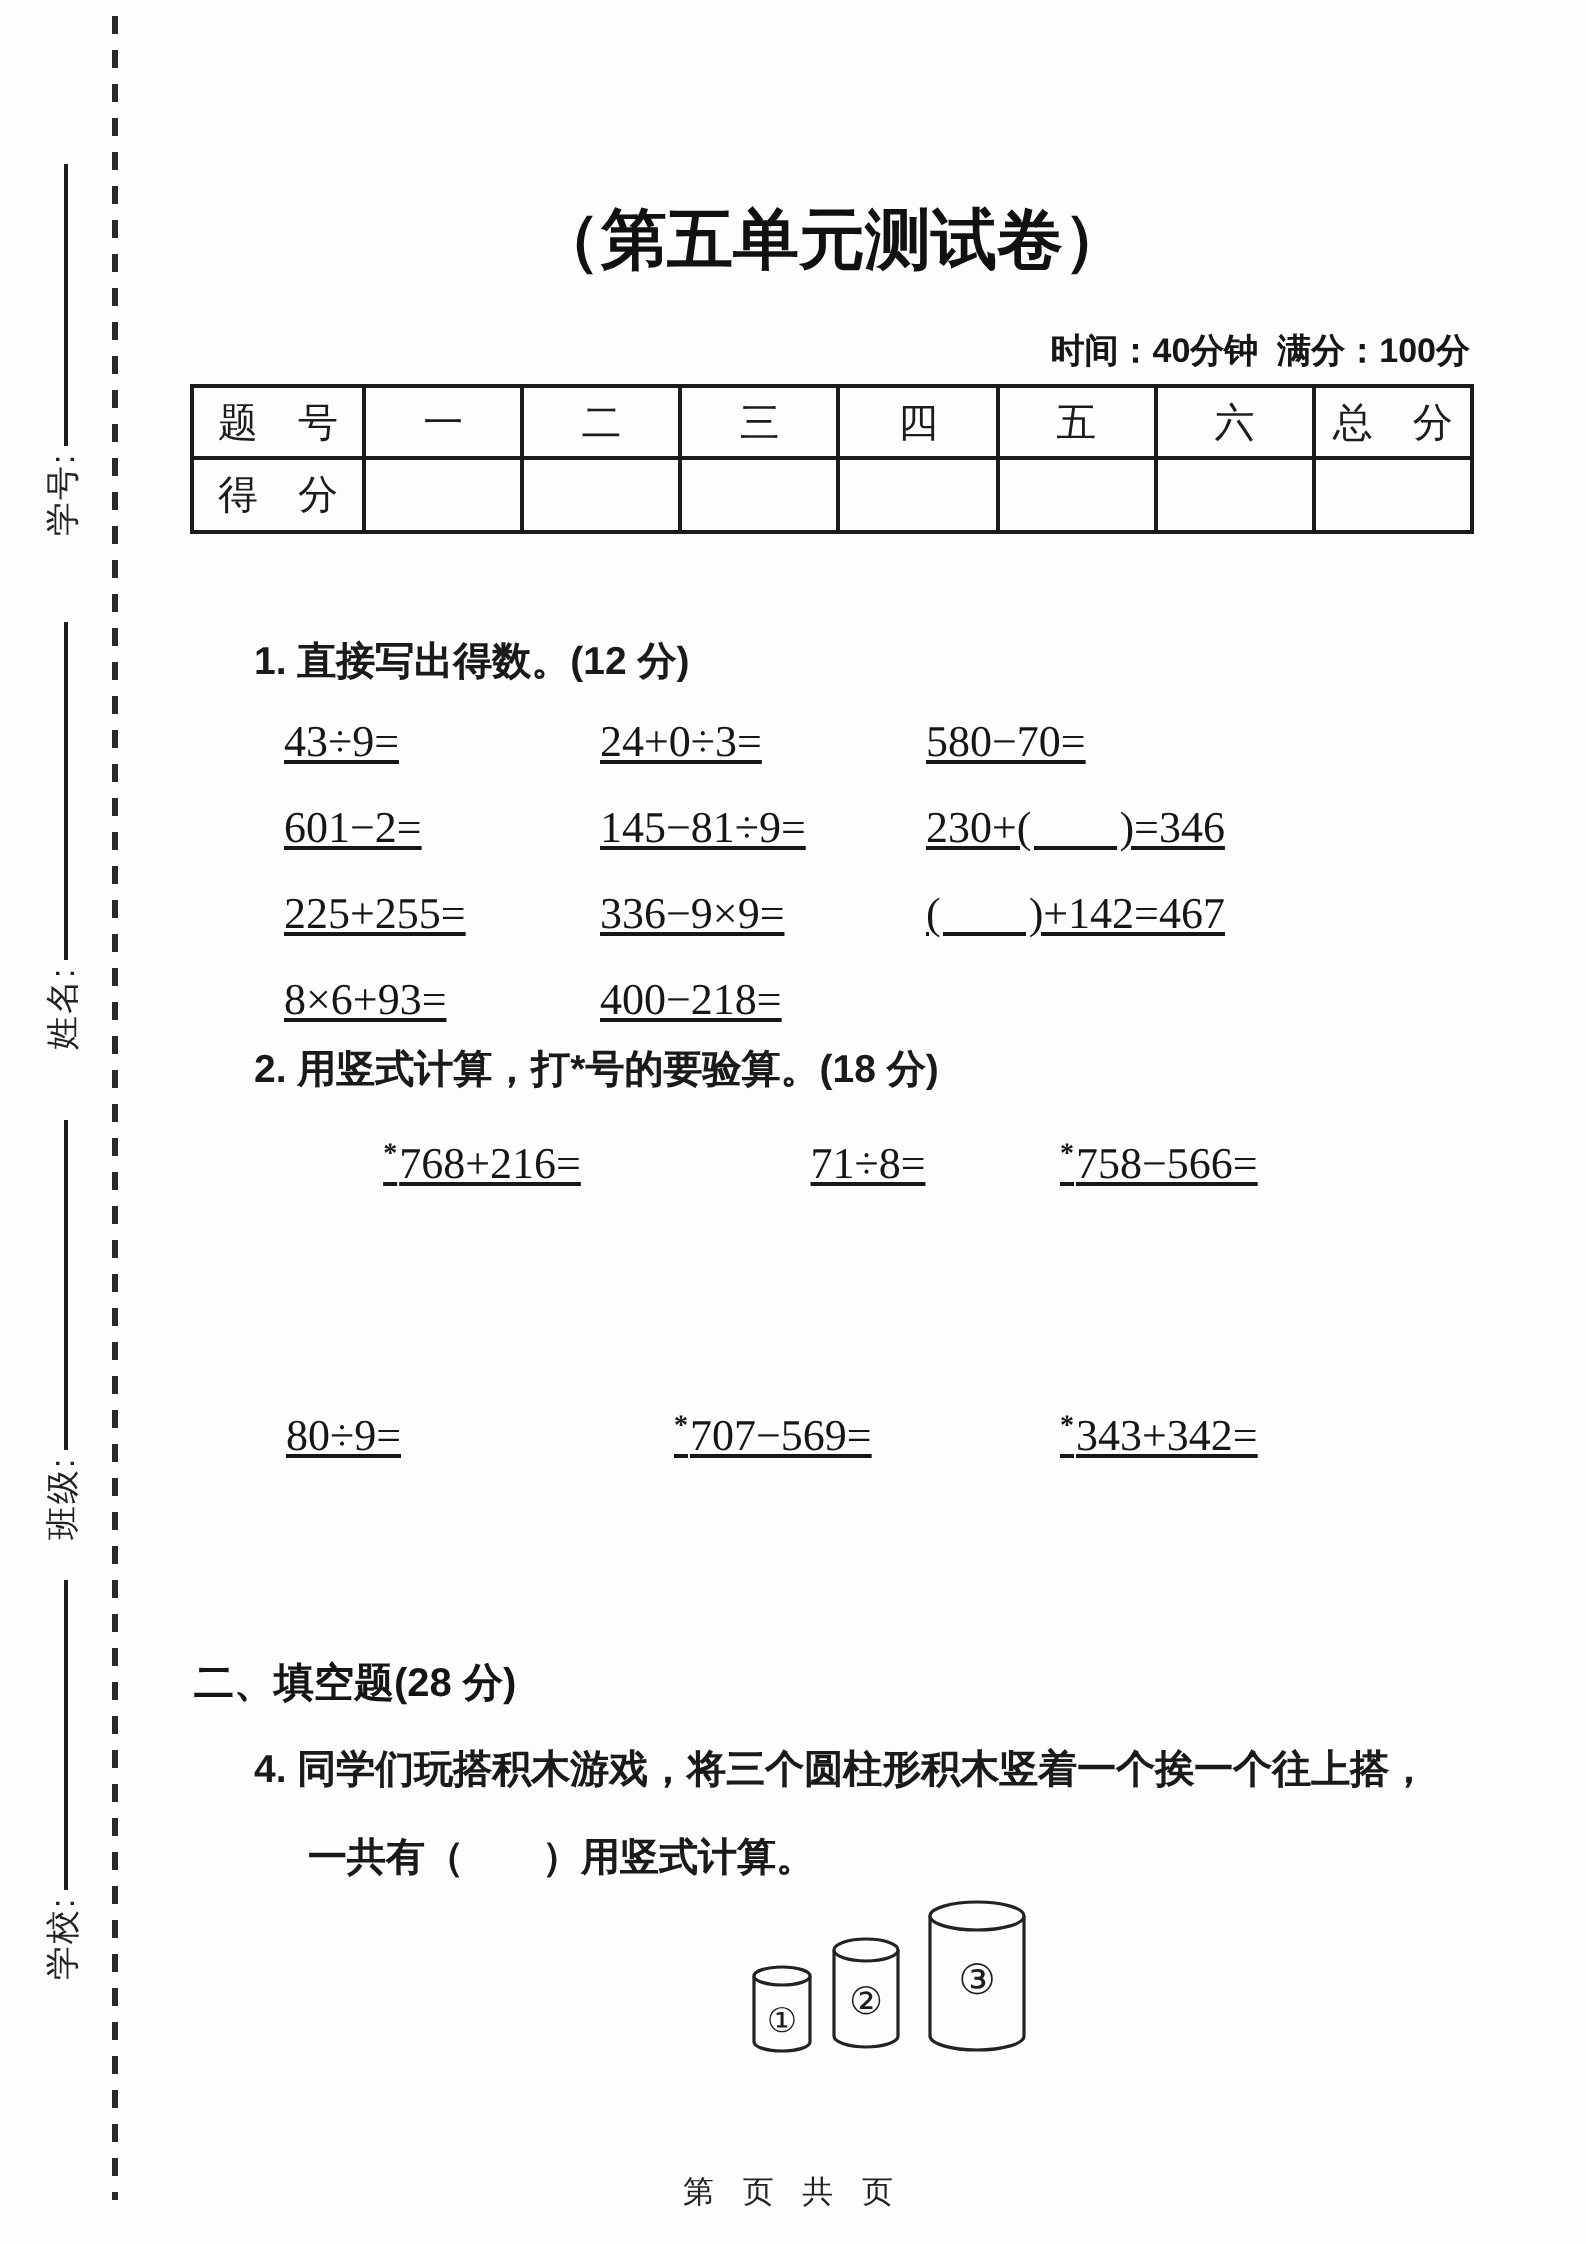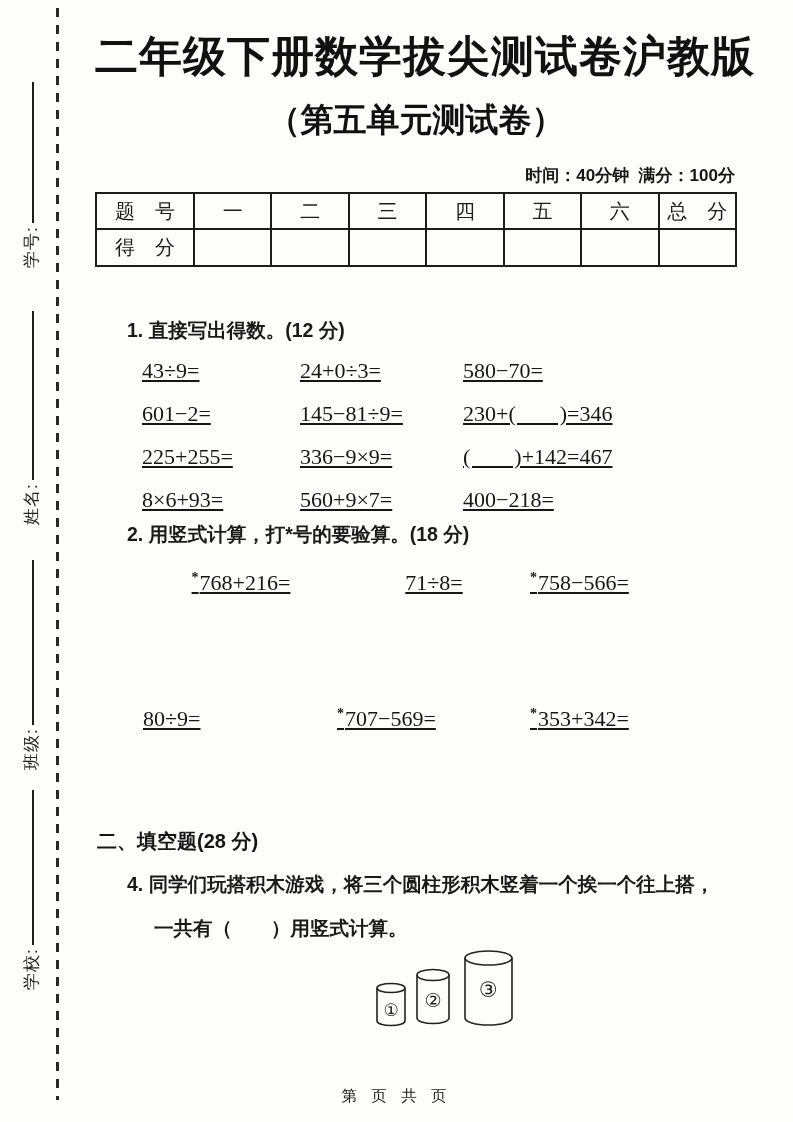--- a/index.html
+++ b/index.html
@@ -77,21 +77,21 @@
   }
   table.score td {
     border: 2px solid #1c1c1c;
     text-align: center;
     font-size: 20px;
     font-weight: 500;
     color: #1c1c1c;
     height: 36px;
   }
   table.score tr:last-child td { height: 37px; }
-  table.score td.first { width: 98px; }
+  table.score td.first { width: 86px; }
 
   
   .h-sec {
     position: absolute; left: 2px;
     font-size: 20px; font-weight: 800; color: #151515;
     white-space: nowrap;
   }
   .h-sub {
     position: absolute; left: 32px;
     font-size: 19.5px; font-weight: 700; color: #1a1a1a;
@@ -151,21 +151,20 @@
     <span>班级:</span>
     <span class="blank-line"></span>
   </div>
   <div class="side-field sf-4">
     <span>学校:</span>
     <span class="blank-line"></span>
   </div>
 
   <div class="main">
 
-    <div class="title">二年级下册数学拔尖测试卷沪教版</div>
     <div class="subtitle">（第五单元测试卷）</div>
     <div class="meta">时间：40分钟  满分：100分</div>
 
     <table class="score">
       <tbody>
           <tr>
         <td class="first">题　号</td>
         <td>一</td>
         <td>二</td>
         <td>三</td>
@@ -193,36 +192,35 @@
       <span class="cell">43÷9=</span>
       <span class="cell">24+0÷3=</span>
       <span class="cell">580−70=</span>
       <span class="cell">601−2=</span>
       <span class="cell">145−81÷9=</span>
       <span class="cell">230+(        )=346</span>
       <span class="cell">225+255=</span>
       <span class="cell">336−9×9=</span>
       <span class="cell">(        )+142=467</span>
       <span class="cell">8×6+93=</span>
-      <span class="cell">560+9×7=</span>
       <span class="cell">400−218=</span>
     </div>
 
     <div class="h-sub" style="top:521px">2. 用竖式计算，打*号的要验算。(18 分)</div>
 
     <div class="prob-grid grid-vert1">
       <span class="cell"><span class="star">*</span><span>768+216=</span></span>
       <span class="cell"><span class="star"></span><span>71÷8=</span></span>
       <span class="cell"><span class="star">*</span><span>758−566=</span></span>
     </div>
 
     <div class="prob-grid grid-vert2">
       <span class="cell"><span class="star"></span><span>80÷9=</span></span>
       <span class="cell"><span class="star">*</span><span>707−569=</span></span>
-      <span class="cell"><span class="star">*</span><span>353+342=</span></span>
+      <span class="cell"><span class="star">*</span><span>343+342=</span></span>
     </div>
 
     <div class="h-sec" style="top:828px">二、填空题(28 分)</div>
     <div class="q-text" style="top:871px; left:32px">4. 同学们玩搭积木游戏，将三个圆柱形积木竖着一个挨一个往上搭，</div>
     <div class="q-text" style="top:915px; left:59px">一共有（　　）用竖式计算。</div>
 
     <div class="figure">
       <svg width="162" height="98" viewBox="0 0 162 98">
         <g fill="#fdfdfc" stroke="#222" stroke-width="1.6">
           <path d="M 10 43 L 10 76 A 14 4.5 0 0 0 38 76 L 38 43"></path>

